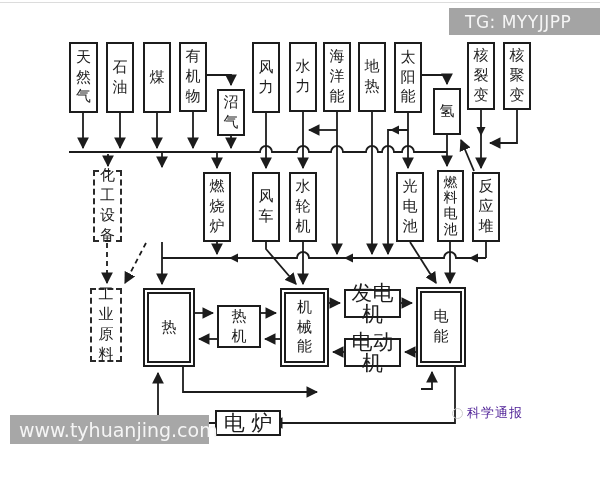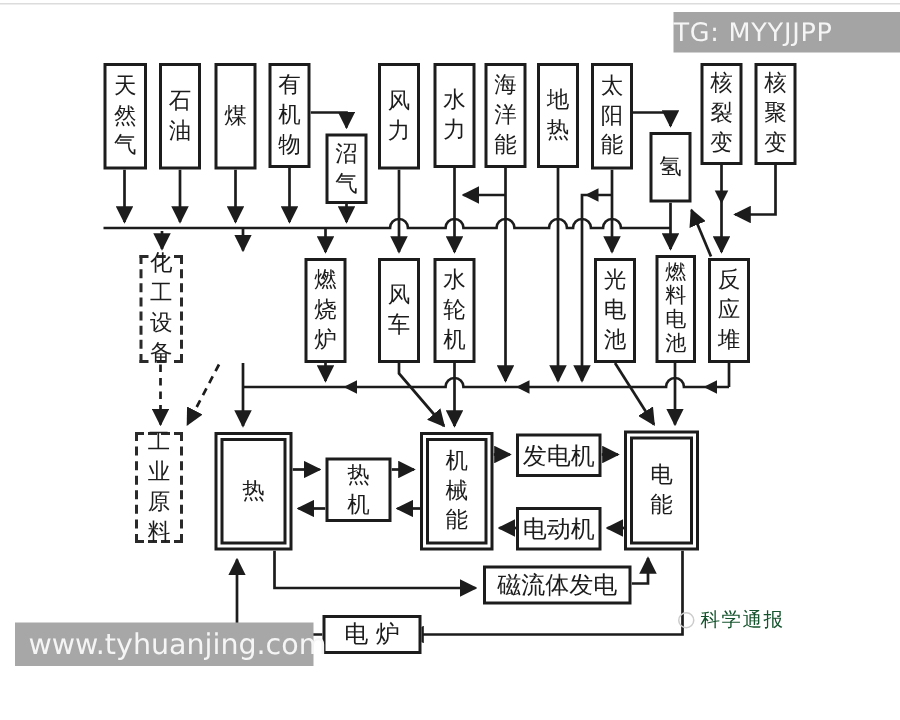--- a/index.html
+++ b/index.html
@@ -6,28 +6,28 @@
   #canvas{position:relative;width:600px;height:480px;background:#ffffff;overflow:hidden;
           font-family:"DejaVu Sans","Liberation Sans",sans-serif;color:#1c1c1c;}
   #topline{position:absolute;left:0;top:2px;width:600px;height:1px;background:#dcdcdc;}
   #wires{position:absolute;left:0;top:0;z-index:1;}
   .box{position:absolute;box-sizing:border-box;border:2px solid #1c1c1c;background:#fff;
        display:flex;align-items:center;justify-content:center;z-index:2;}
   .box .lbl{white-space:pre-line;text-align:center;font-size:15px;line-height:1.32;}
   .dashed{border:2px dashed #2a2a2a;}
   .double .inner{position:absolute;inset:2px;border:2px solid #1c1c1c;pointer-events:none;}
   .small .lbl{font-size:14px;line-height:1.12;}
-  .hlabel .lbl{font-size:16px;line-height:1;}
+  .hlabel .lbl{font-size:21px;line-height:1;}
   .badge{position:absolute;display:flex;align-items:center;z-index:3;color:#f5f5f5;}
   #tg-badge{left:449px;top:8px;width:151px;height:27px;background:#a4a4a4;
-            padding-left:0;font-size:17px;letter-spacing:.5px;box-sizing:border-box;}
+            padding-left:16px;font-size:17px;letter-spacing:.5px;box-sizing:border-box;}
   #site-badge{left:10px;top:415px;width:199px;height:29px;background:#a7a7a7;
               padding-left:9px;font-size:19px;box-sizing:border-box;}
   #src-mark{position:absolute;left:452px;top:404px;display:flex;align-items:center;gap:4px;
-            color:#14532d;font-size:13px;letter-spacing:1px;z-index:3;justify-content:center;}
+            color:#4c1d95;font-size:13px;letter-spacing:1px;z-index:3;justify-content:center;}
   #src-mark .logo{width:11px;height:11px;border:1.5px solid #cccccc;border-radius:50%;
                   box-sizing:border-box;}
 </style>
 </head>
 <body>
 
 <div id="canvas">
   <div id="topline"></div>
 
   <svg id="wires" width="600" height="480" viewBox="0 0 600 480">
@@ -222,23 +222,20 @@
   <div class="box hlabel" style="left:344px;top:289px;width:57px;height:29px">
       <span class="lbl">发电机</span>
     </div>
   <div class="box hlabel" style="left:344px;top:338px;width:57px;height:29px">
       <span class="lbl">电动机</span>
     </div>
   <div class="box double" style="left:416px;top:287px;width:50px;height:80px">
       <span class="inner"></span>
       <span class="lbl">电
 能</span>
-    </div>
-  <div class="box hlabel" style="left:322px;top:377px;width:99px;height:26px">
-      <span class="lbl">磁流体发电</span>
     </div>
   <div class="box hlabel" style="left:215px;top:410px;width:66px;height:26px">
       <span class="lbl">电 炉</span>
     </div>
 
   <div class="badge" id="tg-badge">
     <span>TG: MYYJJPP</span>
   </div>
   <div class="badge" id="site-badge">
     <span>www.tyhuanjing.com</span>

